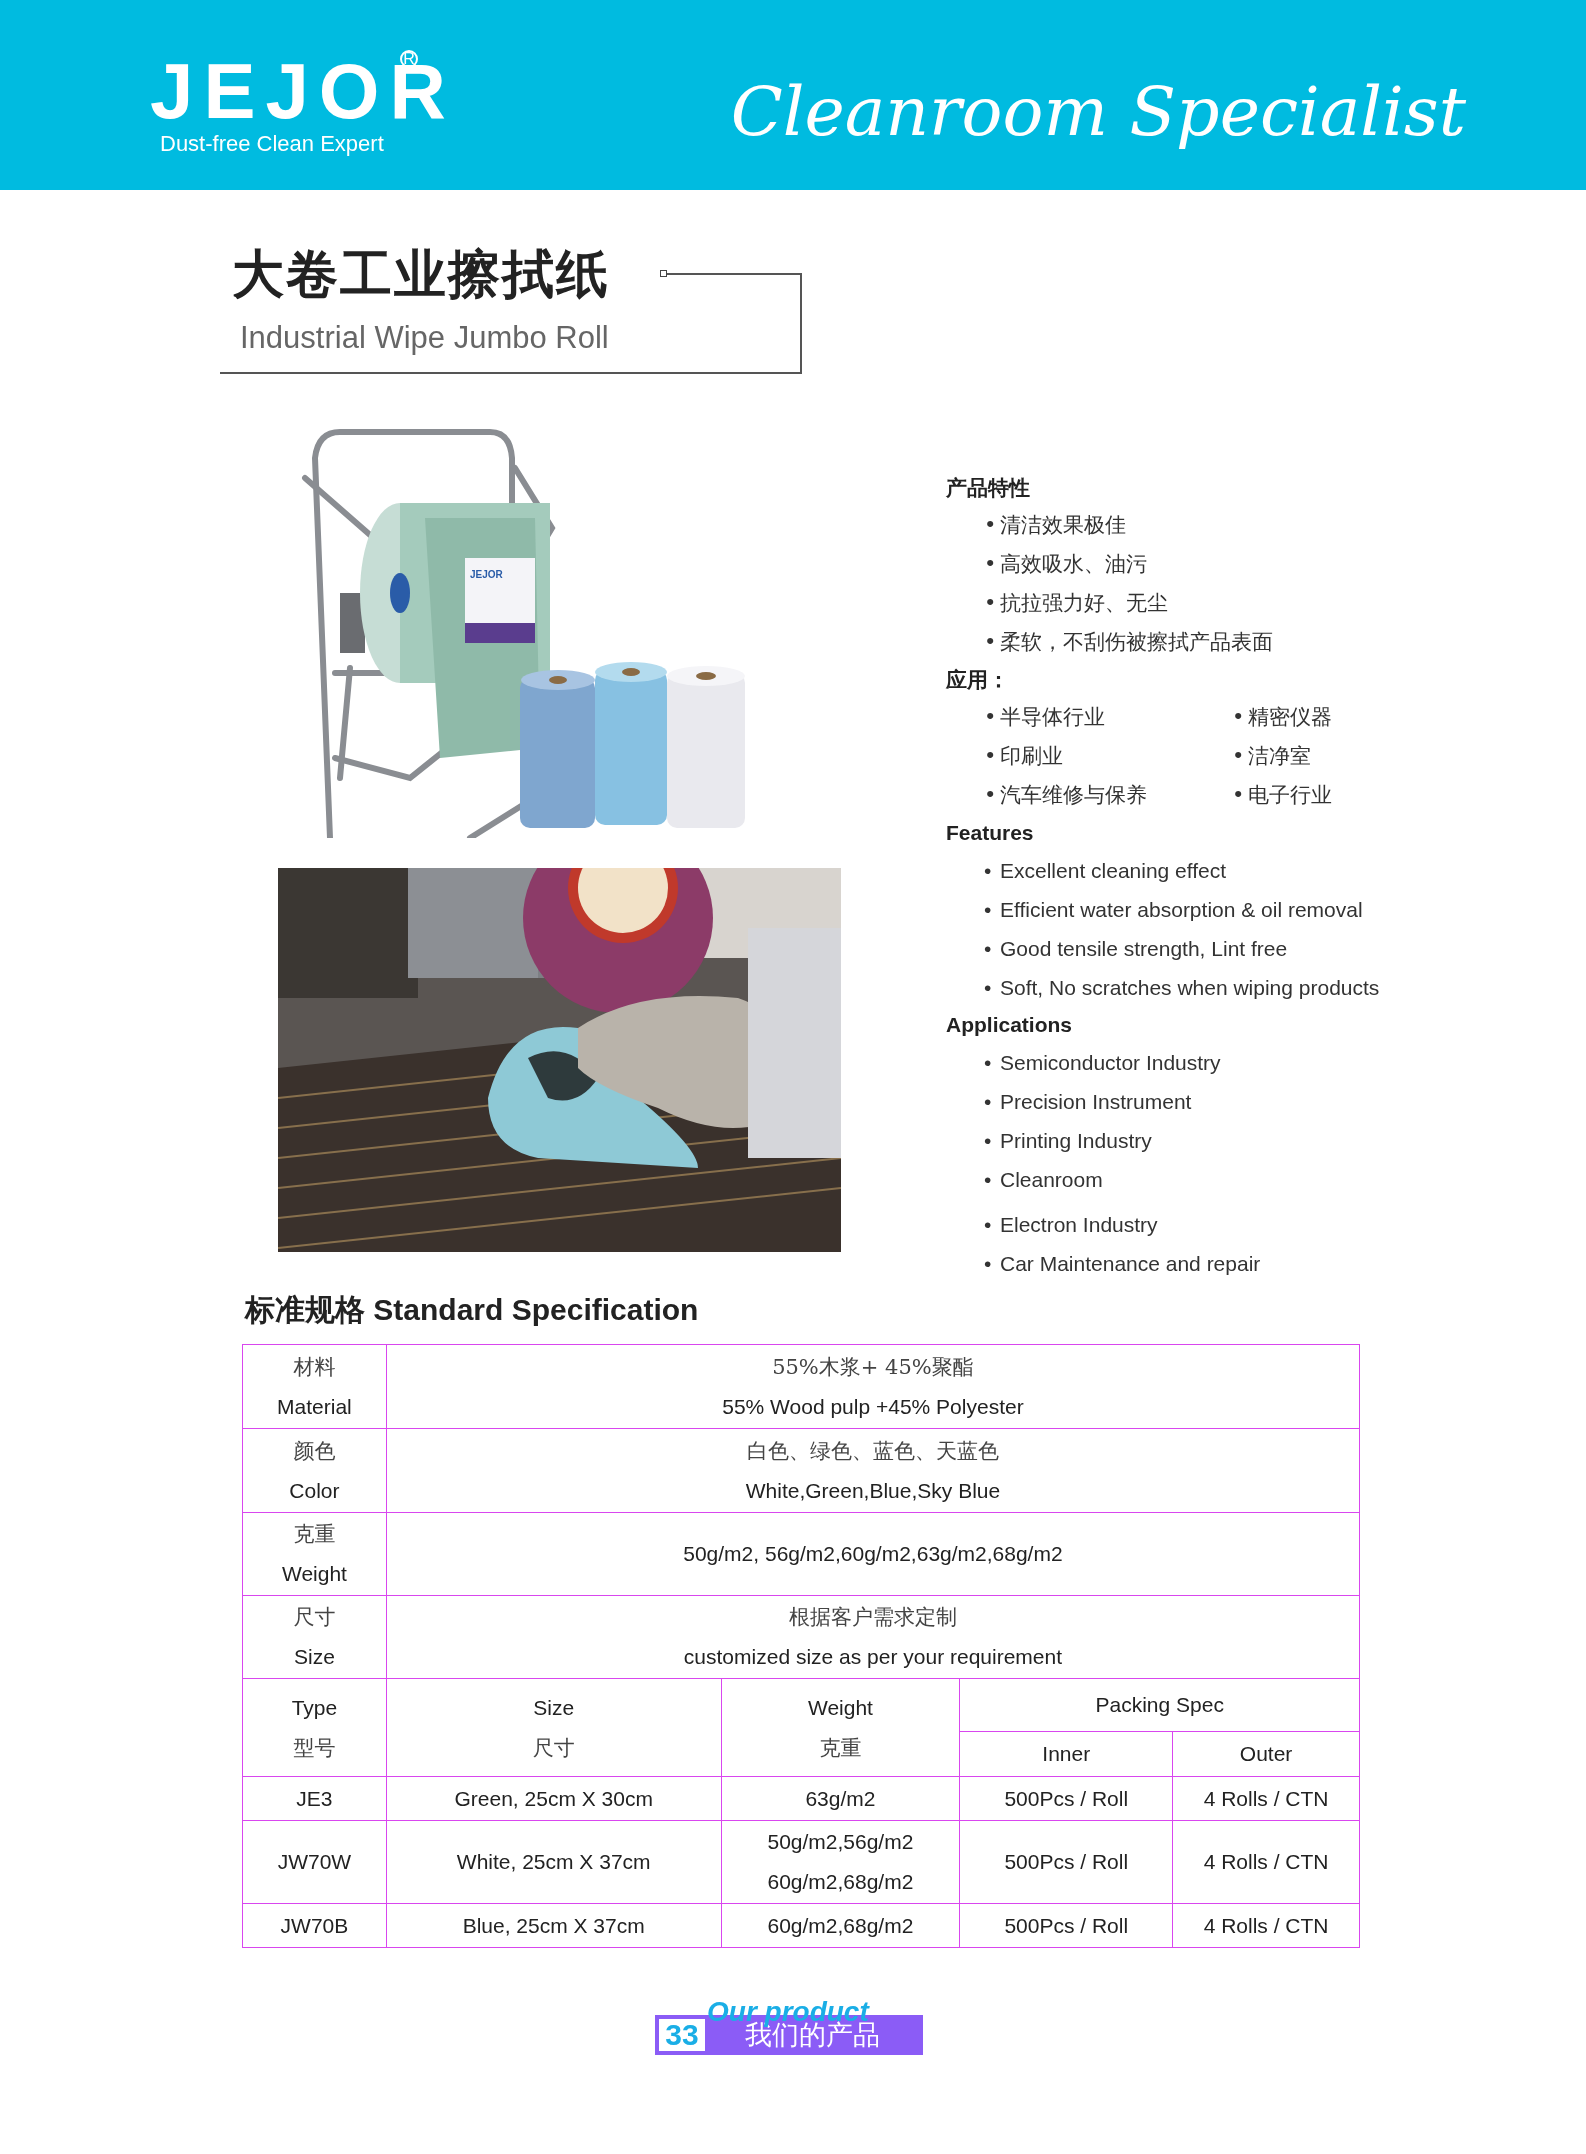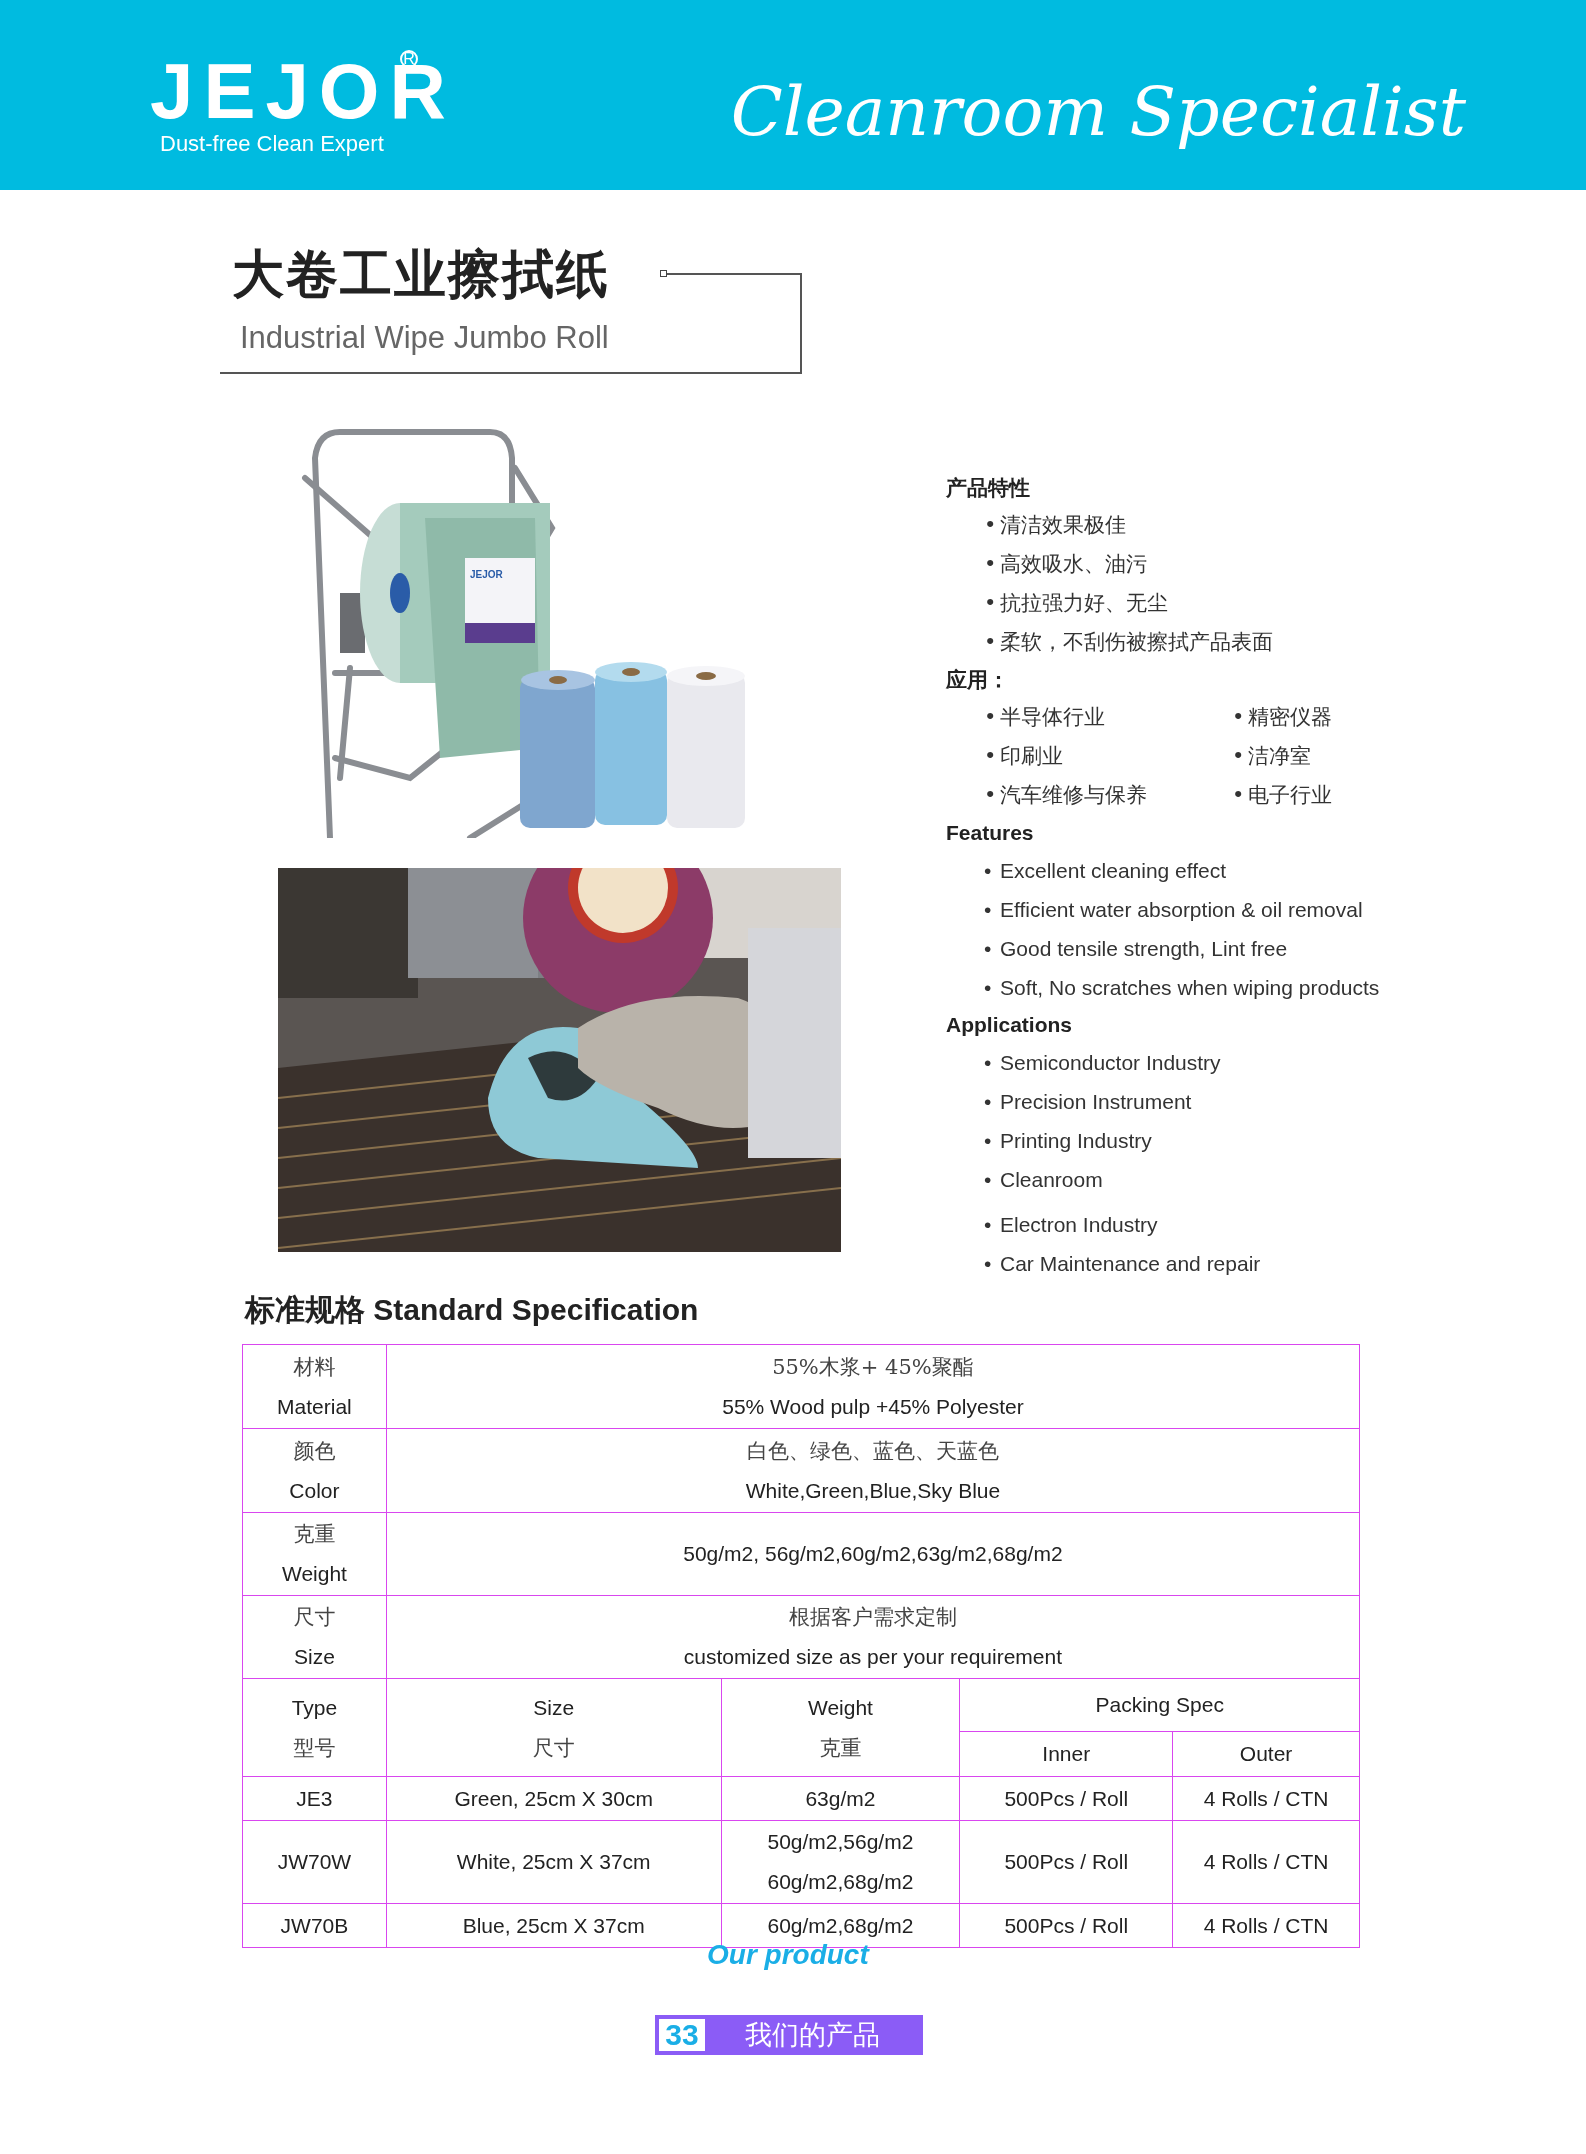--- a/index.html
+++ b/index.html
@@ -23,21 +23,21 @@
   .cn-item{font-family:"DejaVu Serif","Liberation Serif",serif;}
   .two{display:flex;}
   .two .item{width:210px;}
   .spec-title{position:absolute;left:245px;top:1290px;font-size:30px;font-weight:bold;color:#222;}
   table.spec{position:absolute;left:242px;top:1344px;width:1118px;border-collapse:collapse;font-size:21px;color:#222;}
   table.spec td{border:1px solid #d946ef;text-align:center;padding:0;line-height:40px;}
   .cn{font-family:"DejaVu Serif","Liberation Serif",serif;color:#444;}
   .footer-box{position:absolute;left:655px;top:2015px;width:268px;height:40px;background:#8b5cf6;}
   .footer-num{position:absolute;left:4px;top:4px;width:46px;height:32px;background:#fff;color:#1aaee6;font-weight:bold;font-size:30px;line-height:32px;text-align:center;}
   .footer-cn{position:absolute;left:90px;top:0;color:#fff;font-size:27px;line-height:40px;}
-  .footer-en{position:absolute;left:707px;top:1939px;color:#1aaee6;font-weight:bold;font-style:italic;font-size:28px;}
+  .footer-en{position:absolute;left:707px;top:1996px;color:#1aaee6;font-weight:bold;font-style:italic;font-size:28px;}
 </style>
 </head>
 <body>
 
 <div class="header">
   <div class="logo">JEJOR</div>
   <div class="reg">R</div>
   <div class="tagline">Dust-free Clean Expert</div>
   <div class="specialist">Cleanroom Specialist</div>
 </div>

